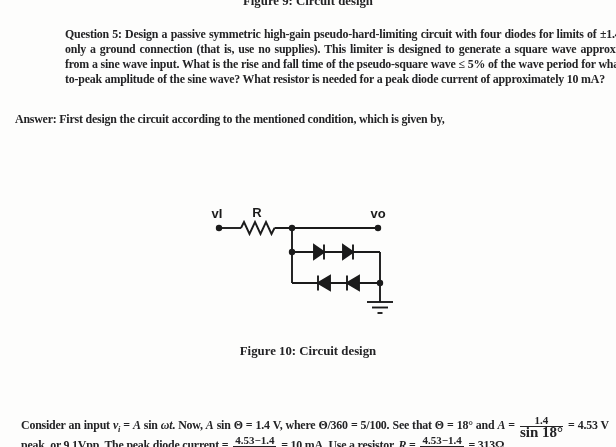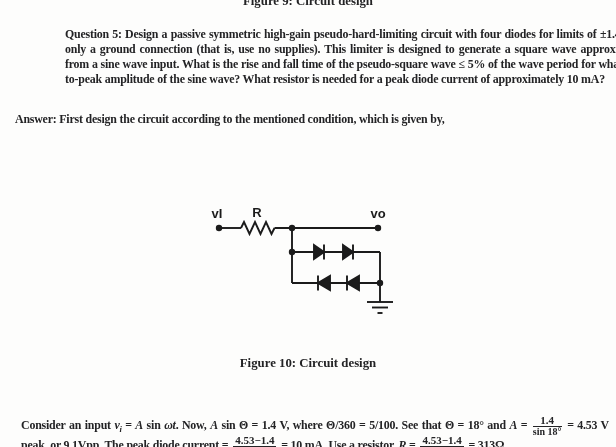--- a/index.html
+++ b/index.html
@@ -8,21 +8,21 @@
     width: 616px; height: 447px;
     position: relative; overflow: hidden;
     background: #fdfdfc; color: #232325;
     font-family: "Liberation Serif", "DejaVu Serif", serif;
     font-weight: 700;
   }
   .abs { position: absolute; }
   p { margin: 0; }
   .caption { left: 0; width: 100%; text-align: center; font-size: 12.8px; }
   #topCaption { top: -6px; }
-  #figCaption { top: 356px; }
+  #figCaption { top: 344px; }
   #question {
     top: 27px; left: 21px; width: 588px;
     font-size: 11.9px; line-height: 15.1px;
     text-align: justify; letter-spacing: -0.2px; margin-left: 44px;
   }
   #answer {
     top: 112px; left: 15px; width: 588px;
     font-size: 11.9px; letter-spacing: -0.2px;
   }
   #solution {
@@ -34,21 +34,21 @@
   sub { font-size: 8.5px; line-height: 0; }
   .frac {
     display: inline-block; vertical-align: middle;
     text-align: center; margin: 0 2px; line-height: 1;
     letter-spacing: 0;
   }
   .frac .num {
     display: block; font-size: 11px; line-height: 8.6px;
     padding: 0 2px 1px; border-bottom: 1.2px solid #232325;
   }
-  .frac .den { display: block; font-size: 10px; line-height: 8.6px; padding-top: 1px; }
+  .frac .den { display: block; font-size: 15px; line-height: 8.6px; padding-top: 1px; }
   #circuit { left: 200px; top: 198px; }
   #circuit text {
     font-family: "Liberation Sans", "DejaVu Sans", sans-serif;
     font-weight: 700; font-size: 13px; fill: #1b1b1b;
   }
 </style>
 </head>
 <body>
 
 <div class="page">

